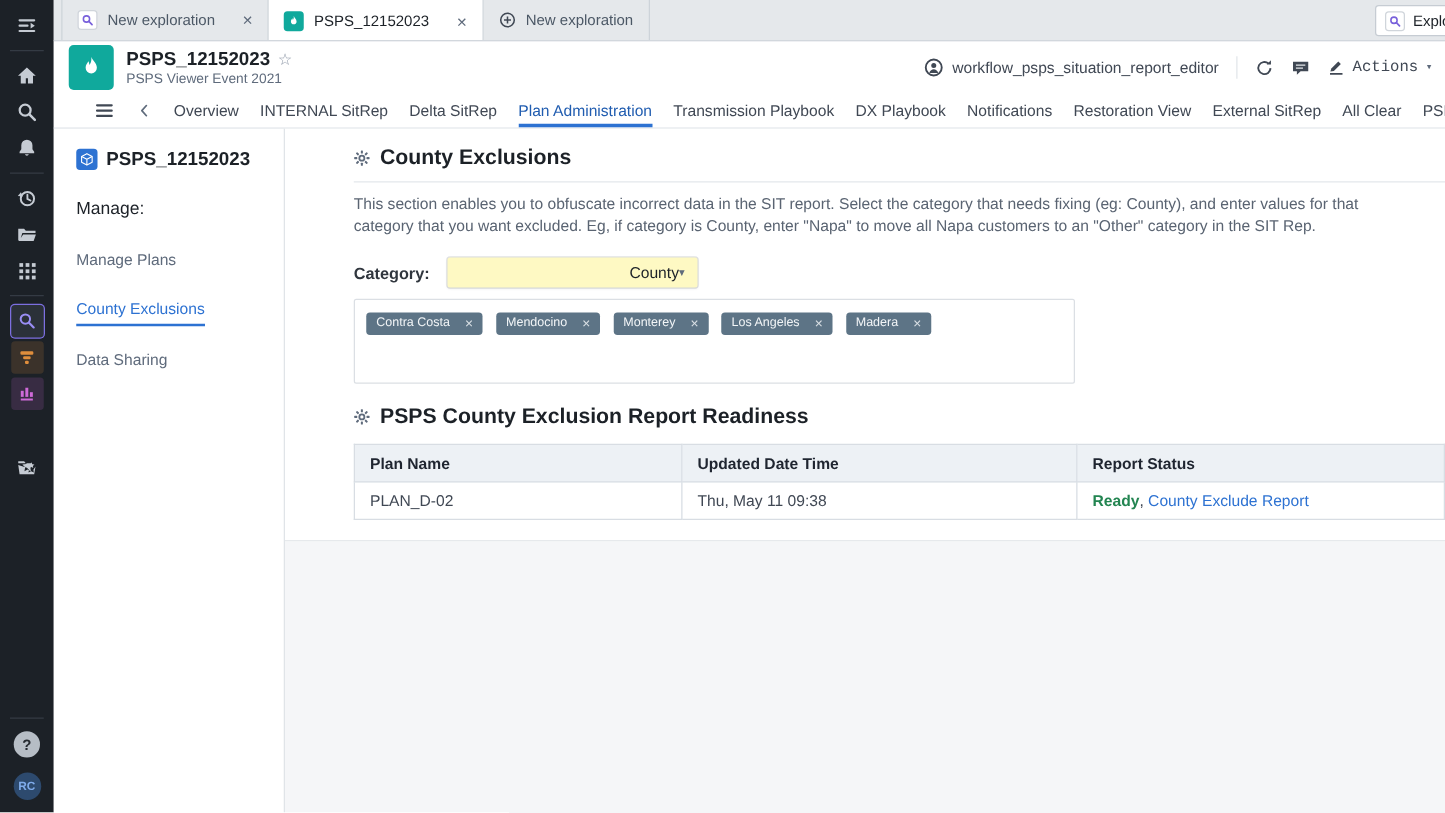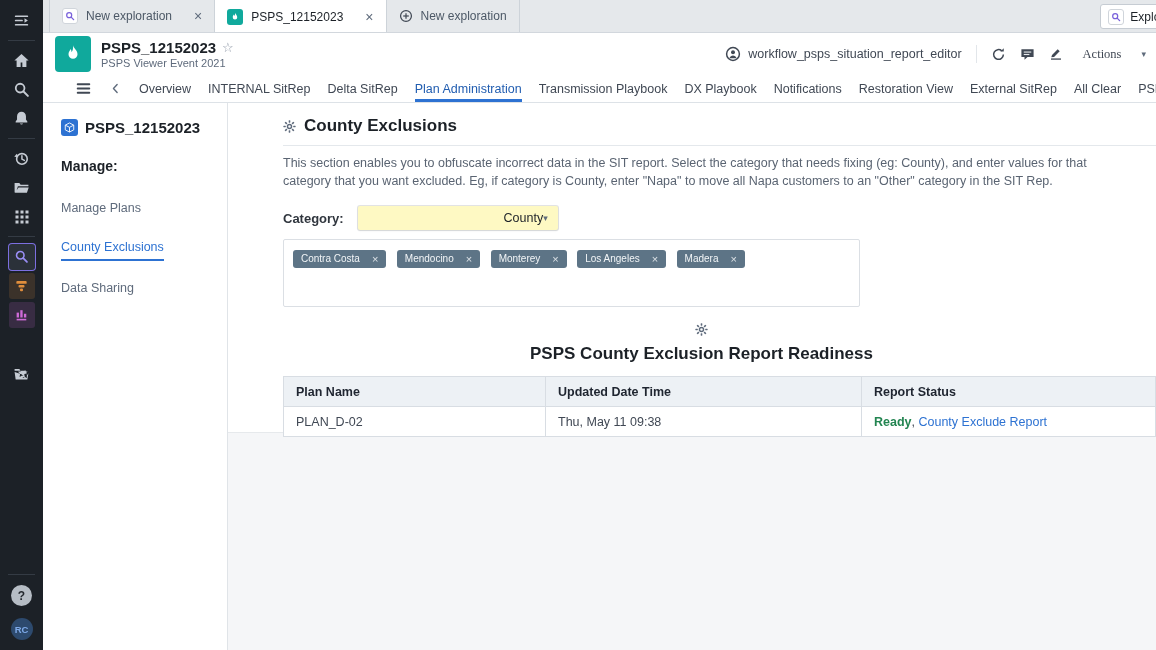--- a/index.html
+++ b/index.html
@@ -40,56 +40,56 @@
   .hdr { height:42px; background:#fff; display:flex; align-items:center; padding:0 10px 0 12px; flex-shrink:0; }
   .titles { margin-left:10px; }
   .trow { display:flex; align-items:center; gap:6px; }
   .apptitle { font-size:15px; font-weight:bold; color:#1c2127; }
   .star { color:#8f99a8; font-size:13px; cursor:pointer; }
   .subtitle { font-size:11px; color:#5f6b7c; margin-top:1px; }
   .hdr-right { margin-left:auto; display:flex; align-items:center; gap:14px; }
   .usr { display:flex; align-items:center; gap:7px; font-size:12.5px; color:#404854; cursor:pointer; }
   .vdiv { width:1px; height:18px; background:#e2e6ea; }
   .hicon { color:#404854; display:flex; cursor:pointer; }
-  .actions { display:flex; align-items:center; gap:20px; background:none; border:none; font-size:12.5px; color:#404854; font-family:Liberation Serif, serif; cursor:pointer; }
+  .actions { display:flex; align-items:center; gap:6px; background:none; border:none; font-size:12.5px; color:#404854; font-family:Liberation Mono, monospace; cursor:pointer; }
   .caret { font-size:9px; color:#5f6b7c; }
 
   
   .navrow { height:28px; border-bottom:1px solid #dde2e7; display:flex; align-items:stretch; gap:17px; padding-left:32px; background:#fff; flex-shrink:0; overflow:hidden; }
   .nicon { display:flex; align-items:center; color:#404854; cursor:pointer; }
   .ntab { display:flex; align-items:center; font-size:12.5px; color:#404854; border-bottom:3px solid transparent; padding-top:3px; white-space:nowrap; cursor:pointer; text-decoration:none; }
   .ntab.active { color:#215db0; border-bottom-color:#2d72d2; }
 
   
   .content { flex:1; display:flex; min-height:0; }
   .panel { width:185px; background:#fff; border-right:1px solid #e0e4e8; padding:16px 14px 0 18px; position:relative; flex-shrink:0; }
   .ptitle-row { display:flex; align-items:center; gap:7px; margin-bottom:22px; }
   .cubeicon { width:17px; height:17px; background:#2d72d2; border-radius:3px; display:flex; align-items:center; justify-content:center; flex-shrink:0; }
   .ptitle { font-size:15px; font-weight:bold; color:#1c2127; }
-  .manage { font-size:14px; font-weight:bold; color:#1c2127; margin-bottom:26px; }
+  .manage { font-size:14px; font-weight:normal; color:#1c2127; margin-bottom:26px; }
   .pitem { display:block; font-size:12.5px; color:#5f6b7c; margin-bottom:22px; text-decoration:none; cursor:pointer; max-width:142px; line-height:1.35; }
   .pitem.active { color:#2d72d2; border-bottom:2px solid #2d72d2; padding-bottom:3px; width:fit-content; margin-bottom:19px; }
   .panel-bottom { position:absolute; left:18px; bottom:22px; }
   .help { display:block; font-size:12.5px; color:#2d72d2; text-decoration:none; margin-bottom:12px; cursor:pointer; }
   .plabel { font-size:11px; color:#5f6b7c; line-height:1.5; }
 
   .main { flex:1; background:#f5f6f8; min-width:0; }
   .page { background:#fff; height:330px; border-bottom:1px solid #e6e9ec; padding:13px 36px 0 55px; }
   .h1row { display:flex; align-items:center; gap:8px; }
   .h1row h1 { font-size:17px; font-weight:bold; color:#1c2127; }
   .gear { color:#5f6b7c; display:flex; flex-shrink:0; }
   .hdivider { height:1px; background:#e4e8ec; margin:9px -36px 8px 0; }
   .desc { font-size:12.5px; color:#5a6472; line-height:1.45; margin-bottom:16px; }
   .catrow { display:flex; align-items:center; gap:14px; margin-bottom:9px; }
   .catlabel { font-size:13px; font-weight:bold; color:#30363e; }
   .select { width:200px; display:flex; align-items:center; justify-content:flex-end; background:#fef9c3; box-shadow:0 0 0 1px rgba(28,33,39,.12), 0 1px 2px rgba(28,33,39,.08); border-radius:2px; padding:5px 10px; font-size:12.5px; color:#1c2127; cursor:pointer; }
   .chipbox { width:577px; height:68px; border:1px solid #dbdfe4; border-radius:2px; background:#fff; padding:8px 9px; margin-bottom:16px; }
   .chip { display:inline-flex; align-items:center; background:#5d7486; color:#f2f5f7; border-radius:3px; font-size:10px; padding:3px 8px; margin-right:6px; }
   .chx { margin-left:12px; font-size:11px; opacity:.85; cursor:pointer; }
-  .h2row { margin:2px 0 12px;flex-direction:column; }
+  .h2row { margin:2px 0 12px; }
   .rtable { border-collapse:collapse; width:calc(100% + 36px); font-size:12.5px; }
   .rtable th, .rtable td { border:1px solid #d8dde3; text-align:left; padding:7px 12px; height:30px; }
   .rtable th { background:#edf1f5; color:#1f2530; font-weight:bold; }
   .rtable td { background:#fff; color:#404854; }
   .rtable th:nth-child(1), .rtable td:nth-child(1) { width:262px; }
   .rtable th:nth-child(2), .rtable td:nth-child(2) { width:316px; }
   .ready { color:#238551; font-weight:bold; }
   .rlink { color:#2d72d2; text-decoration:none; cursor:pointer; }
 </style>
 </head>

